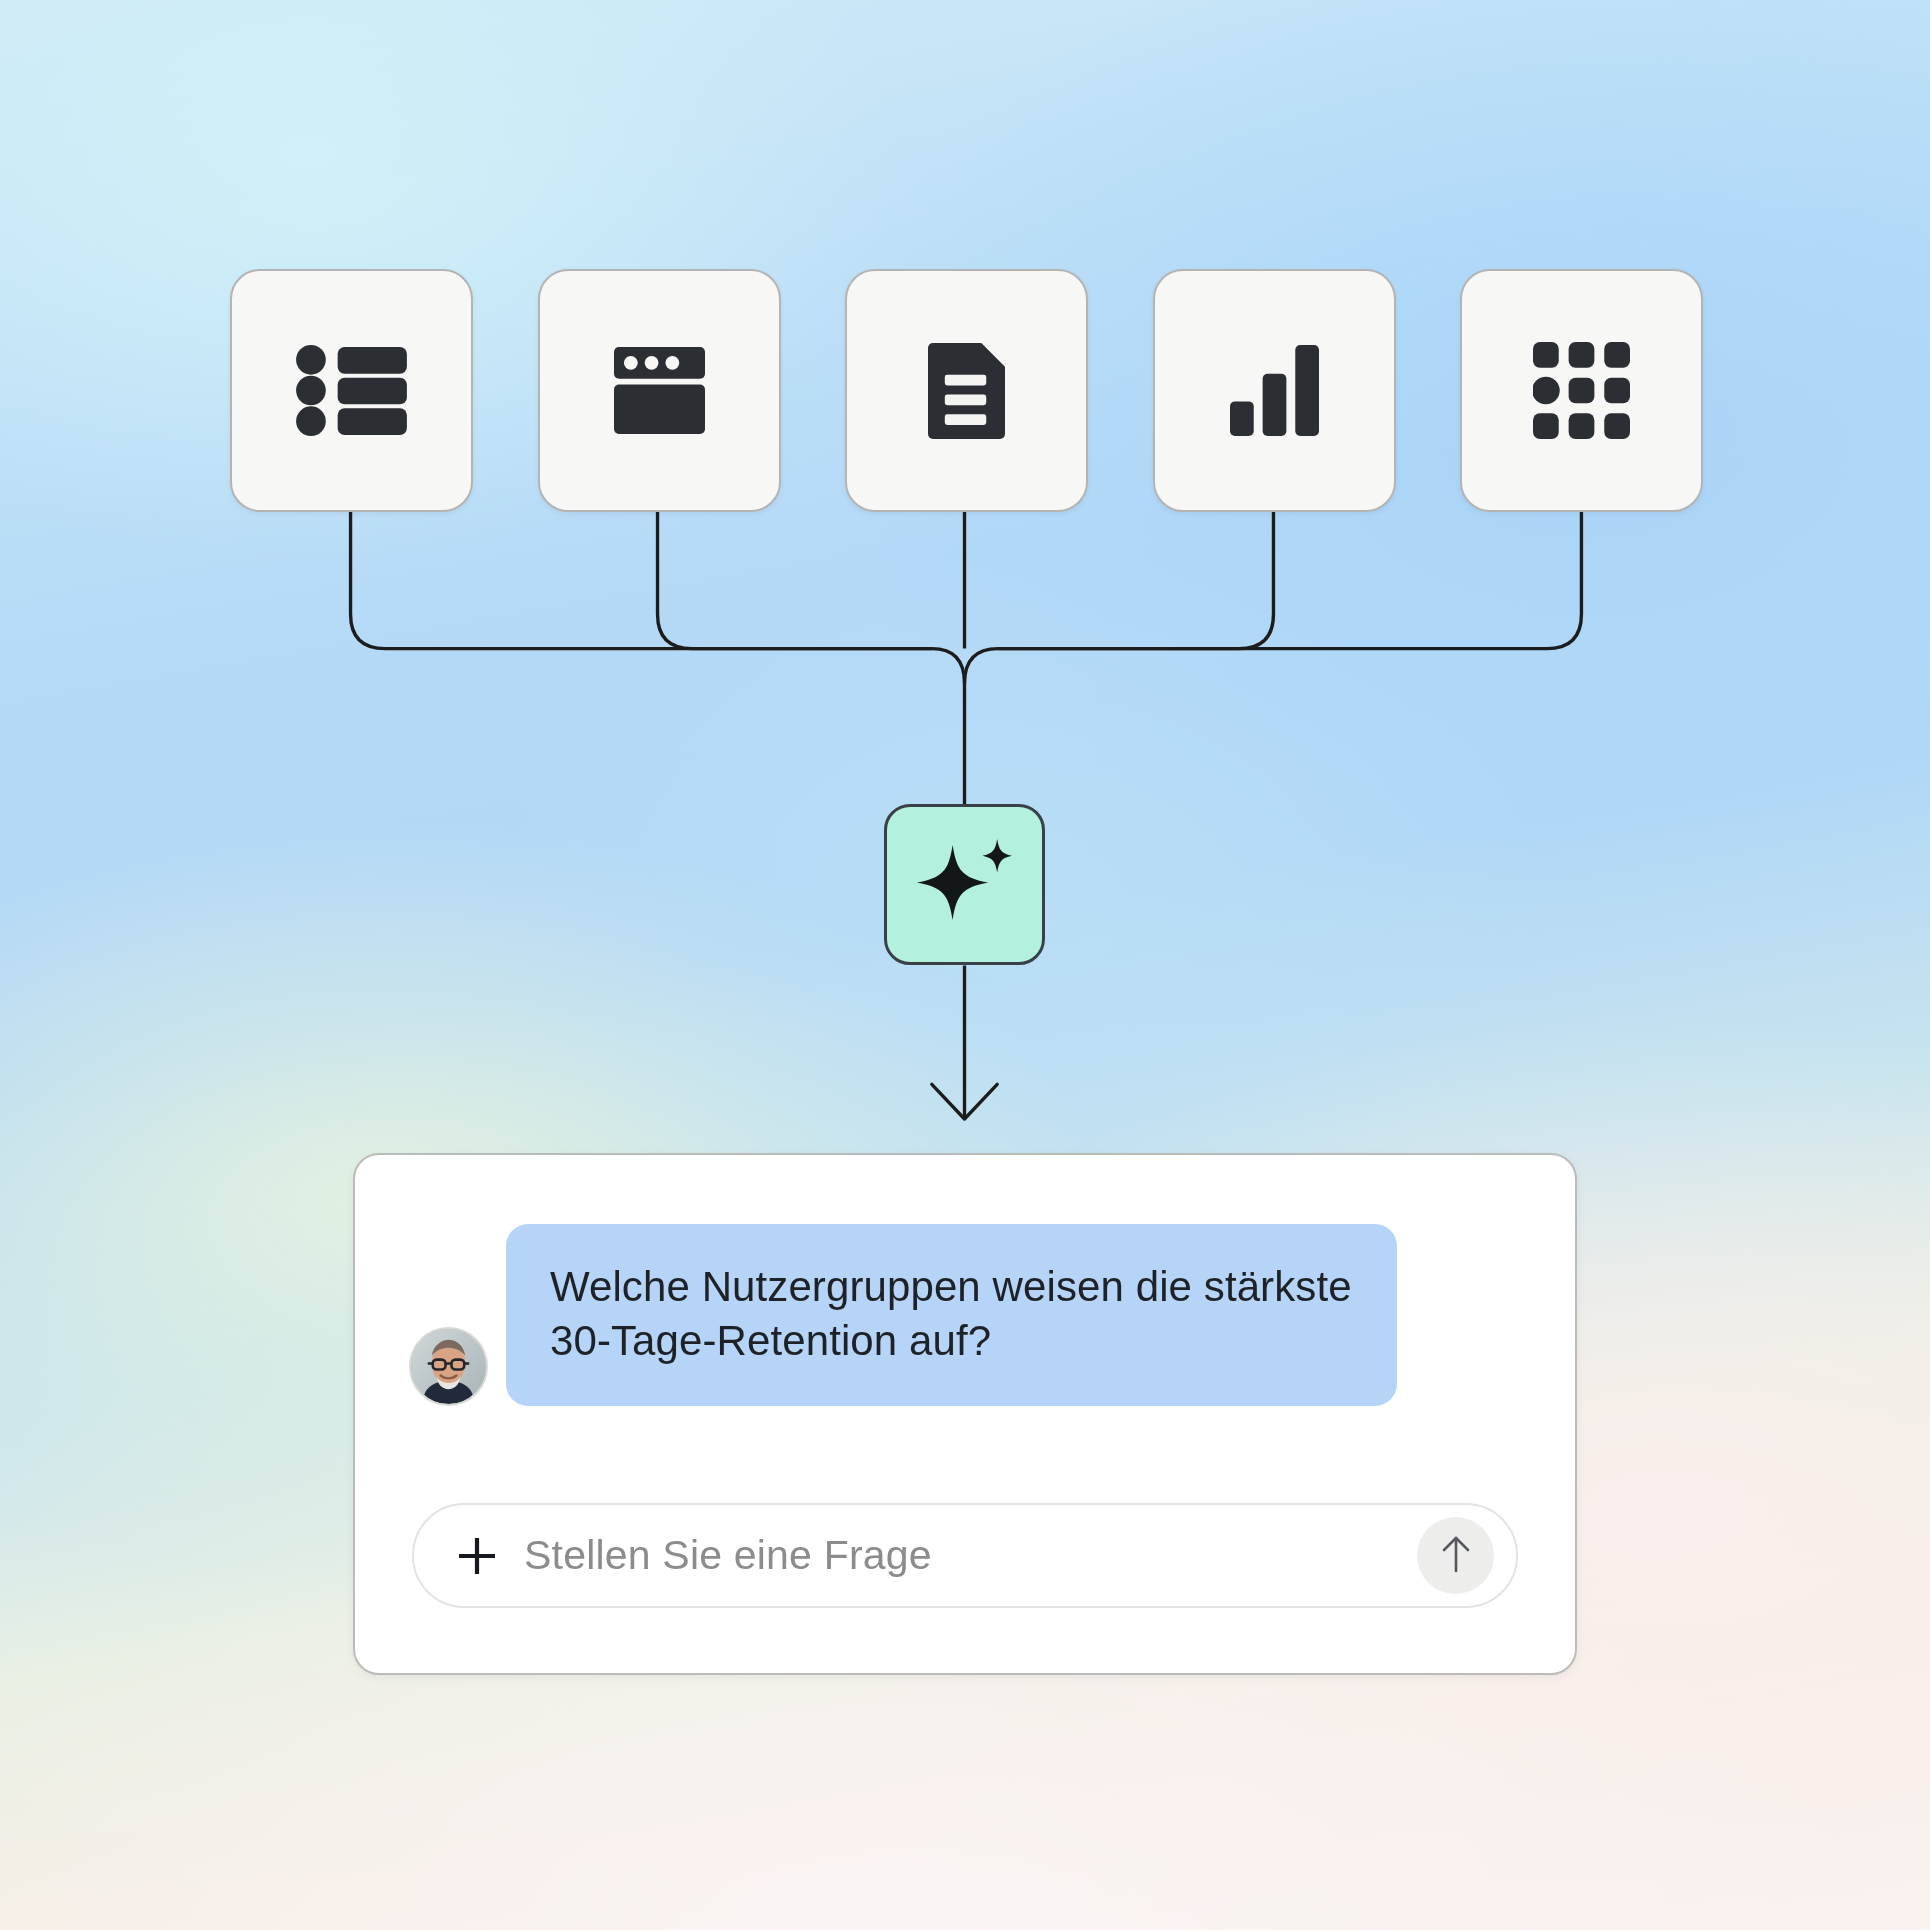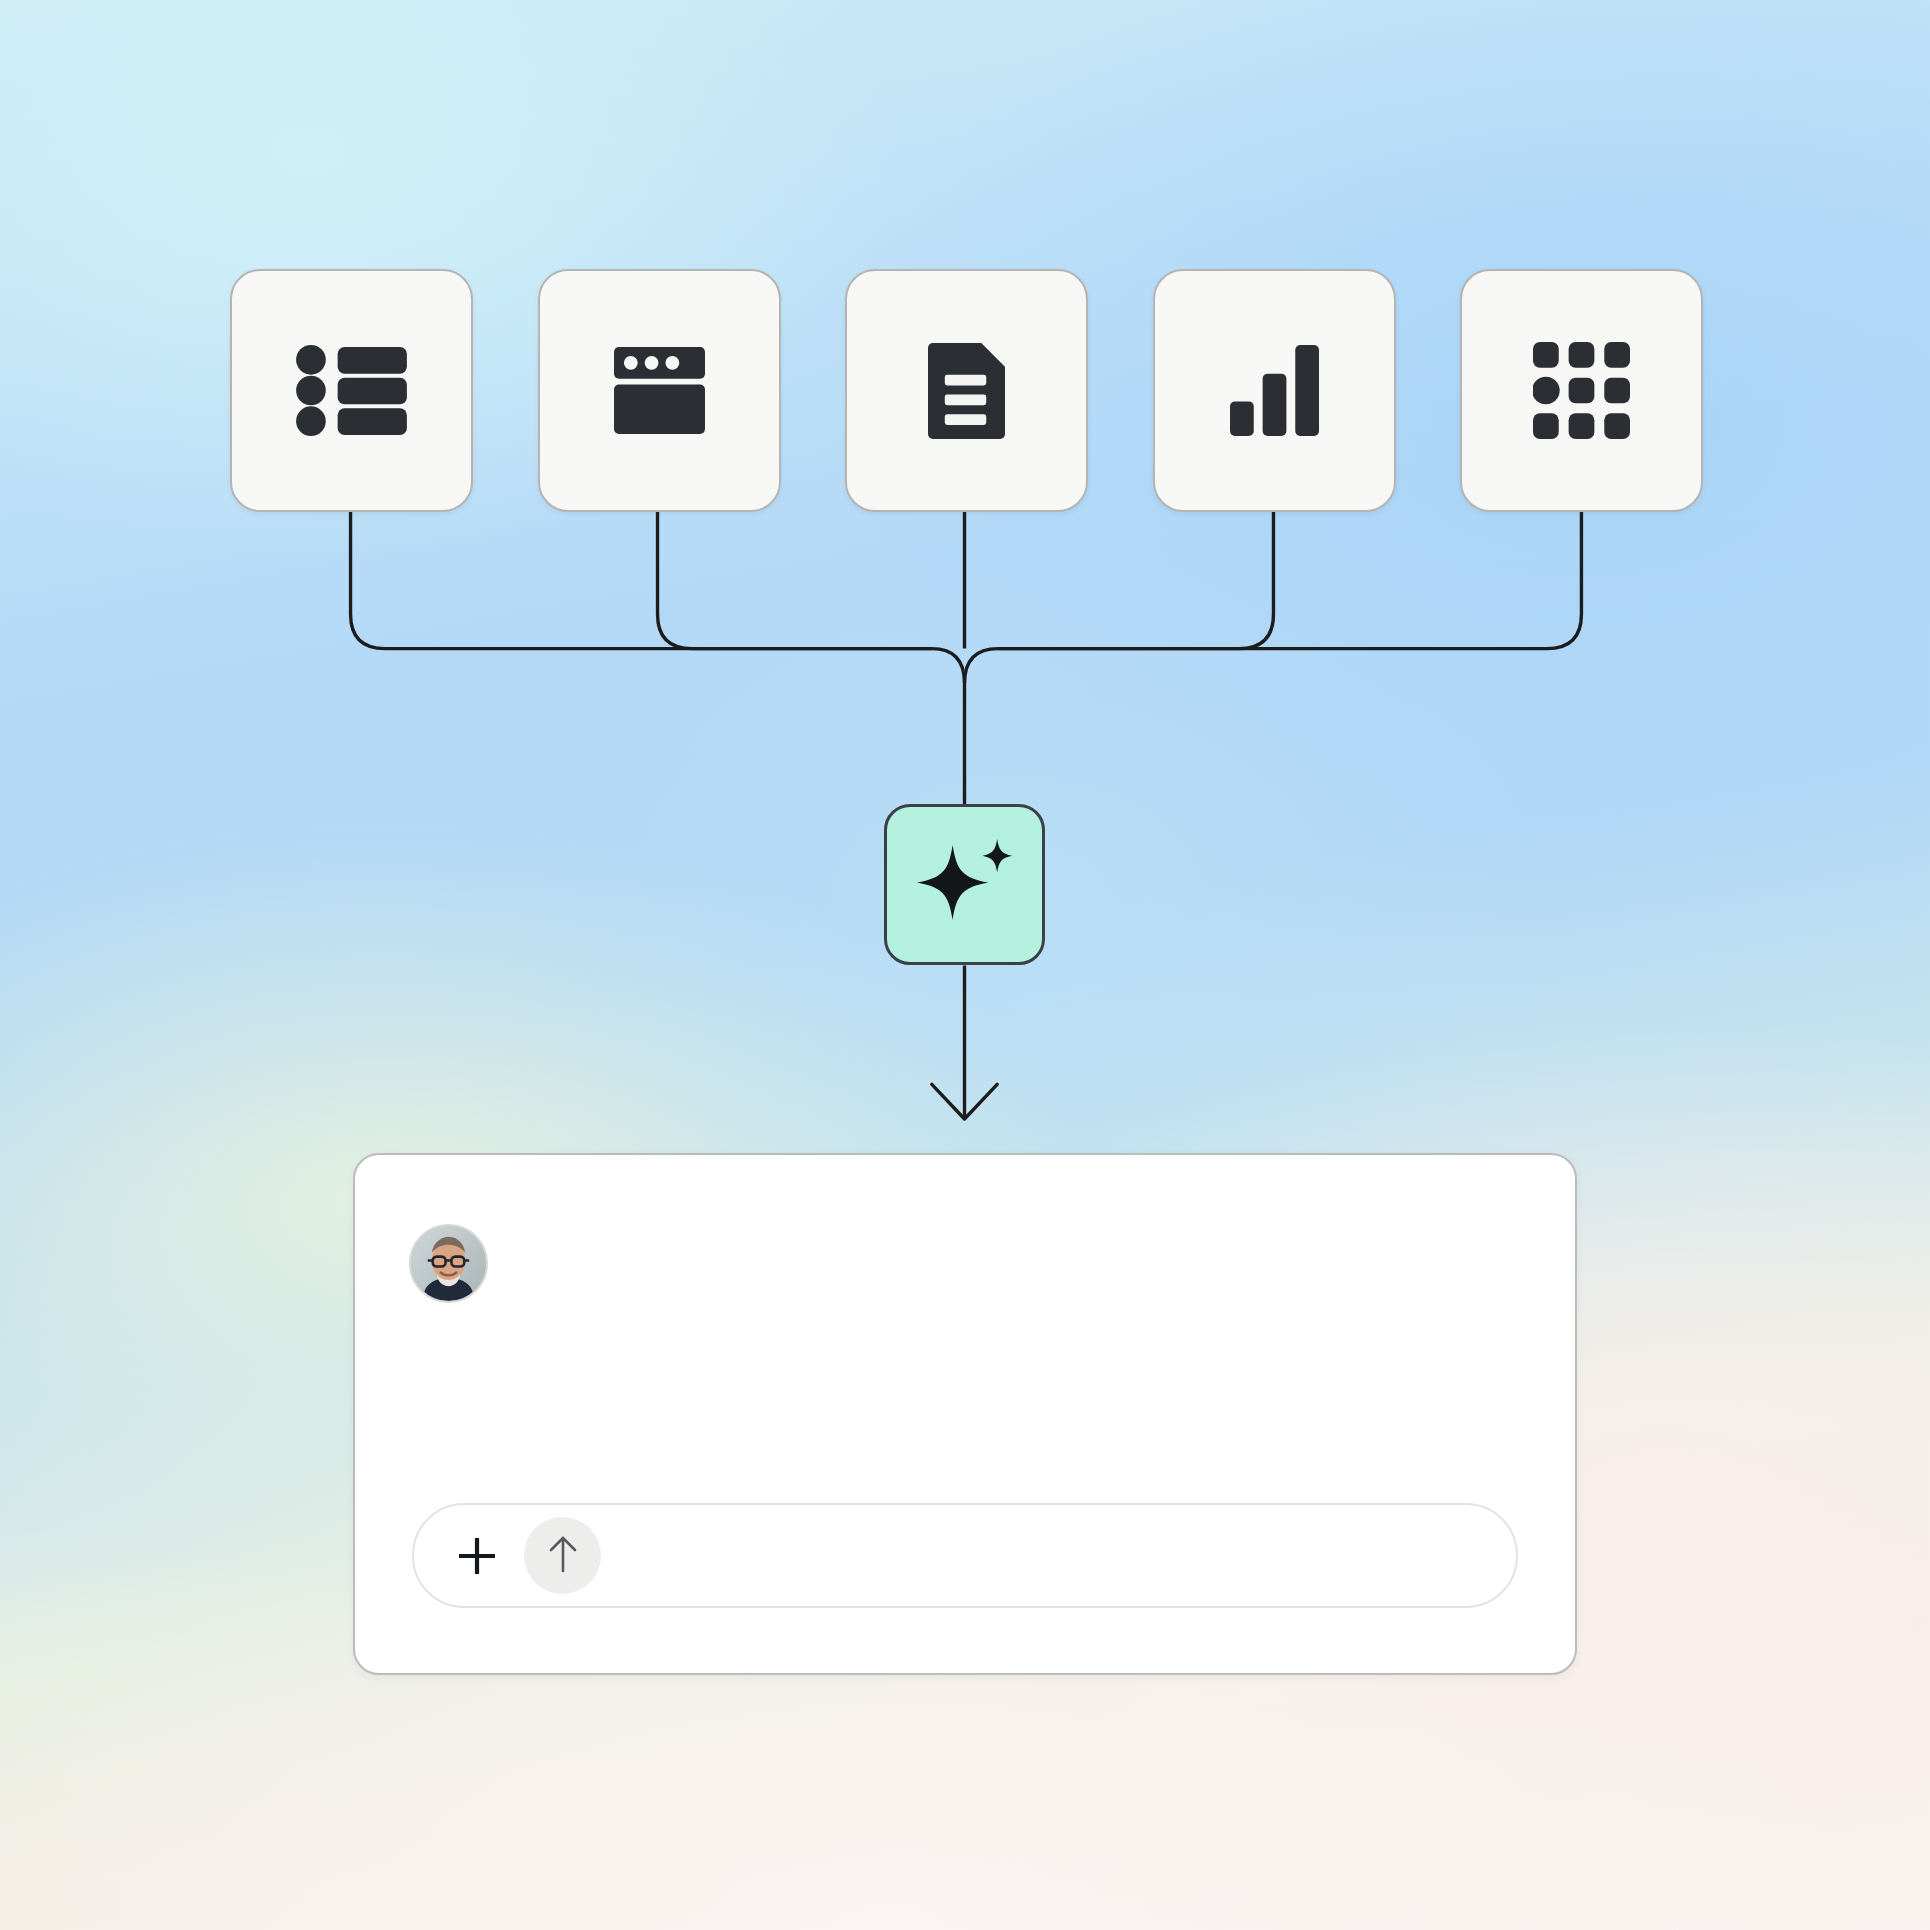--- a/index.html
+++ b/index.html
@@ -326,28 +326,30 @@
             <rect x="22" y="31" width="13" height="10" rx="4" fill="none" stroke="#23262b" stroke-width="2.6"></rect>
             <rect x="41" y="31" width="13" height="10" rx="4" fill="none" stroke="#23262b" stroke-width="2.6"></rect>
             <path d="M35,35 H41" stroke="#23262b" stroke-width="2.6"></path>
             <path d="M22,35 H17" stroke="#23262b" stroke-width="2.6"></path>
             <path d="M54,35 H59" stroke="#23262b" stroke-width="2.6"></path>
             <path d="M30,47 C34,51 42,51 46,47" stroke="#8a5c45" stroke-width="2.4" fill="none" stroke-linecap="round"></path>
           </g>
         </svg>
       </div>
 
+      <div id="message-bubble">Welche Nutzergruppen weisen die stärkste 30-Tage-Retention auf?</div>
     </div>
 
     <div id="composer">
       <span id="plus-icon">
         <svg width="42" height="42" viewBox="0 0 42 42" stroke="#15181c" stroke-width="4.2" stroke-linecap="butt">
           <path d="M21,3 V39 M3,21 H39"></path>
         </svg>
       </span>
+      <span id="composer-placeholder">Stellen Sie eine Frage</span>
       <span id="send-button">
         <span>
           <svg width="34" height="38" viewBox="0 0 34 38" stroke="#55585c" stroke-width="2.6" fill="none" stroke-linecap="round" stroke-linejoin="round">
             <path d="M17,36 V3"></path>
             <path d="M5,15 L17,3 L29,15"></path>
           </svg>
         </span>
       </span>
     </div>
 

